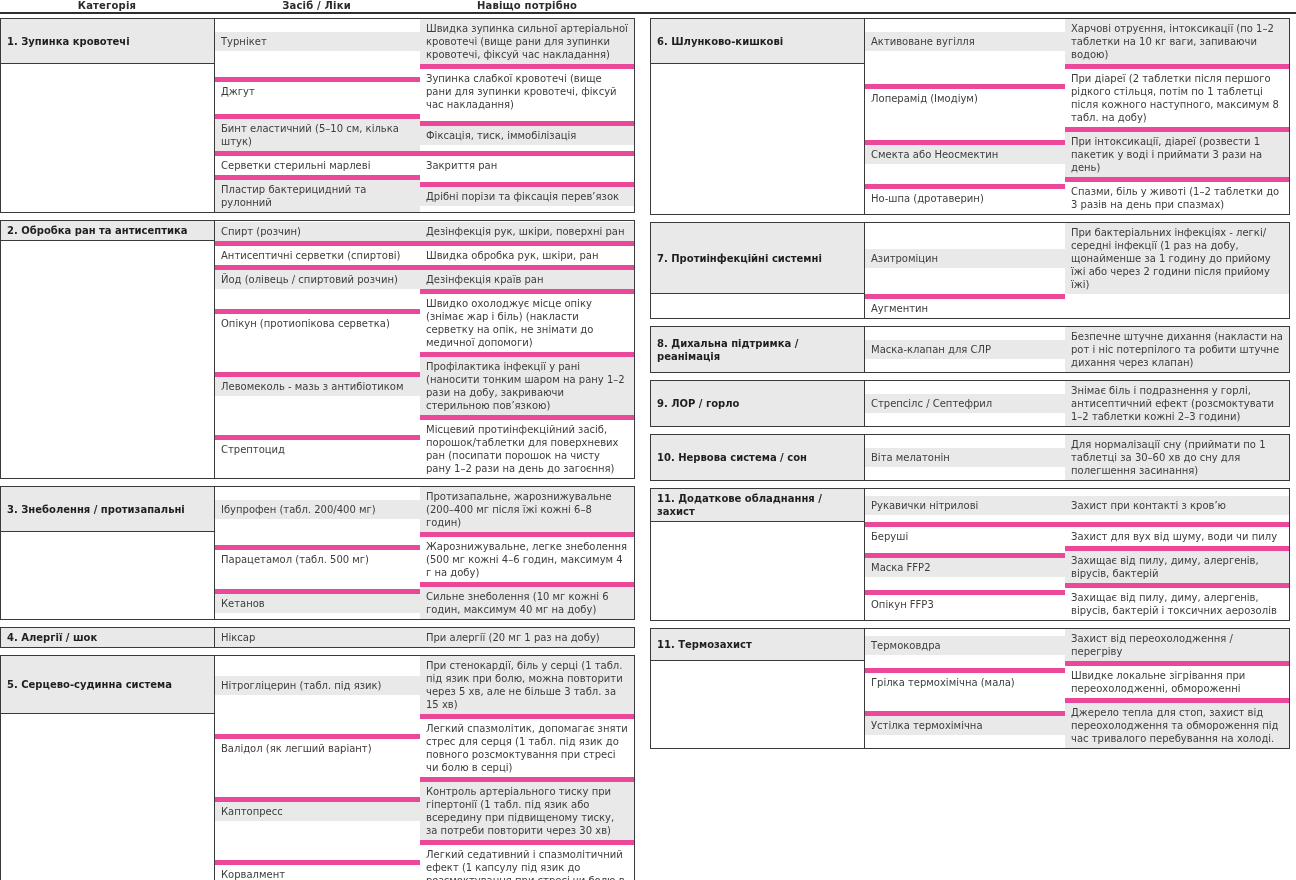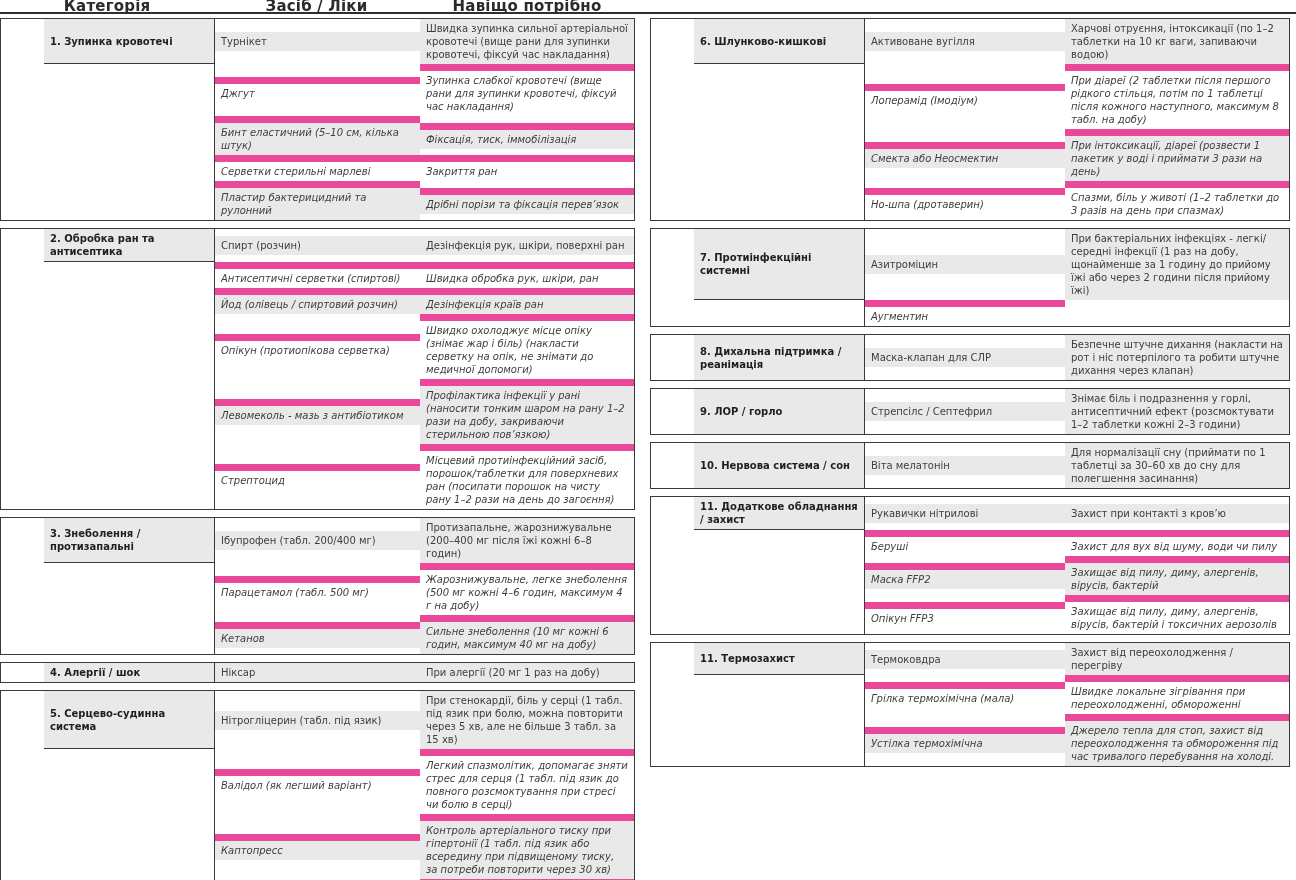--- a/index.html
+++ b/index.html
@@ -4,41 +4,41 @@
 <style>
   html, body { margin: 0; padding: 0; background: #ffffff; }
   .page {
     width: 1296px; height: 880px; box-sizing: border-box;
     font-family: "DejaVu Sans", "Liberation Sans", sans-serif;
     font-size: 10px; color: #3d3d3d; overflow: hidden; background: #fff;
   }
   .header-row { border-bottom: 2px solid #2e2e2e; padding-top: 1px; height: 11px; }
   .header-grid { width: 635px; display: grid; grid-template-columns: 214px 205px 1fr; }
   .header-grid span {
-    text-align: center; font-weight: bold; font-size: 15px; color: #2b2b2b;
+    text-align: center; font-weight: bold; font-size: 10px; color: #2b2b2b;
     letter-spacing: .2px; line-height: 10px;
   }
   .columns { display: flex; gap: 15px; margin-top: 4px; }
   .tcol { width: 635px; flex: none; }
   .tcol.right { width: 640px; }
   .block { border: 1.5px solid #3a3a3a; margin-bottom: 7px; background: #fff; }
   .row { display: grid; grid-template-columns: 214px 205px 1fr; align-items: center; }
   .tcol.right .row { grid-template-columns: 214px 200px 1fr; }
   .row:nth-child(odd) .item,
   .row:nth-child(odd) .desc,
   .row.first:nth-child(odd) .cat { background: #e9e9e9; }
   .cat, .item, .desc { padding: 3px 6px; box-sizing: border-box; line-height: 1.3; }
   .row.first .cat {
     font-weight: bold; color: #1f1f1f; align-self: stretch;
     display: flex; align-items: center;
-    border-right: 1.5px solid #3a3a3a; border-bottom: 1.5px solid #3a3a3a; margin-left: 43px;
+    border-right: 1.5px solid #3a3a3a; border-bottom: 1.5px solid #3a3a3a;
   }
   .block .row.first:last-child .cat { border-bottom: none; }
   .cat-empty { align-self: stretch; background: #fff; border-right: 1.5px solid #3a3a3a; }
-  .row + .row .item, .row + .row .desc { border-top: 7px solid #ec4899; font-style: italic; }
+  .row + .row .item, .row + .row .desc { border-top: 5px solid #ec4899; }
   .desc { color: #3d3d3d; }
 </style>
 </head>
 <body>
 
 <div class="page">
   <div class="header-row">
     <div class="header-grid">
       <span>Категорія</span>
       <span>Засіб / Ліки</span>

